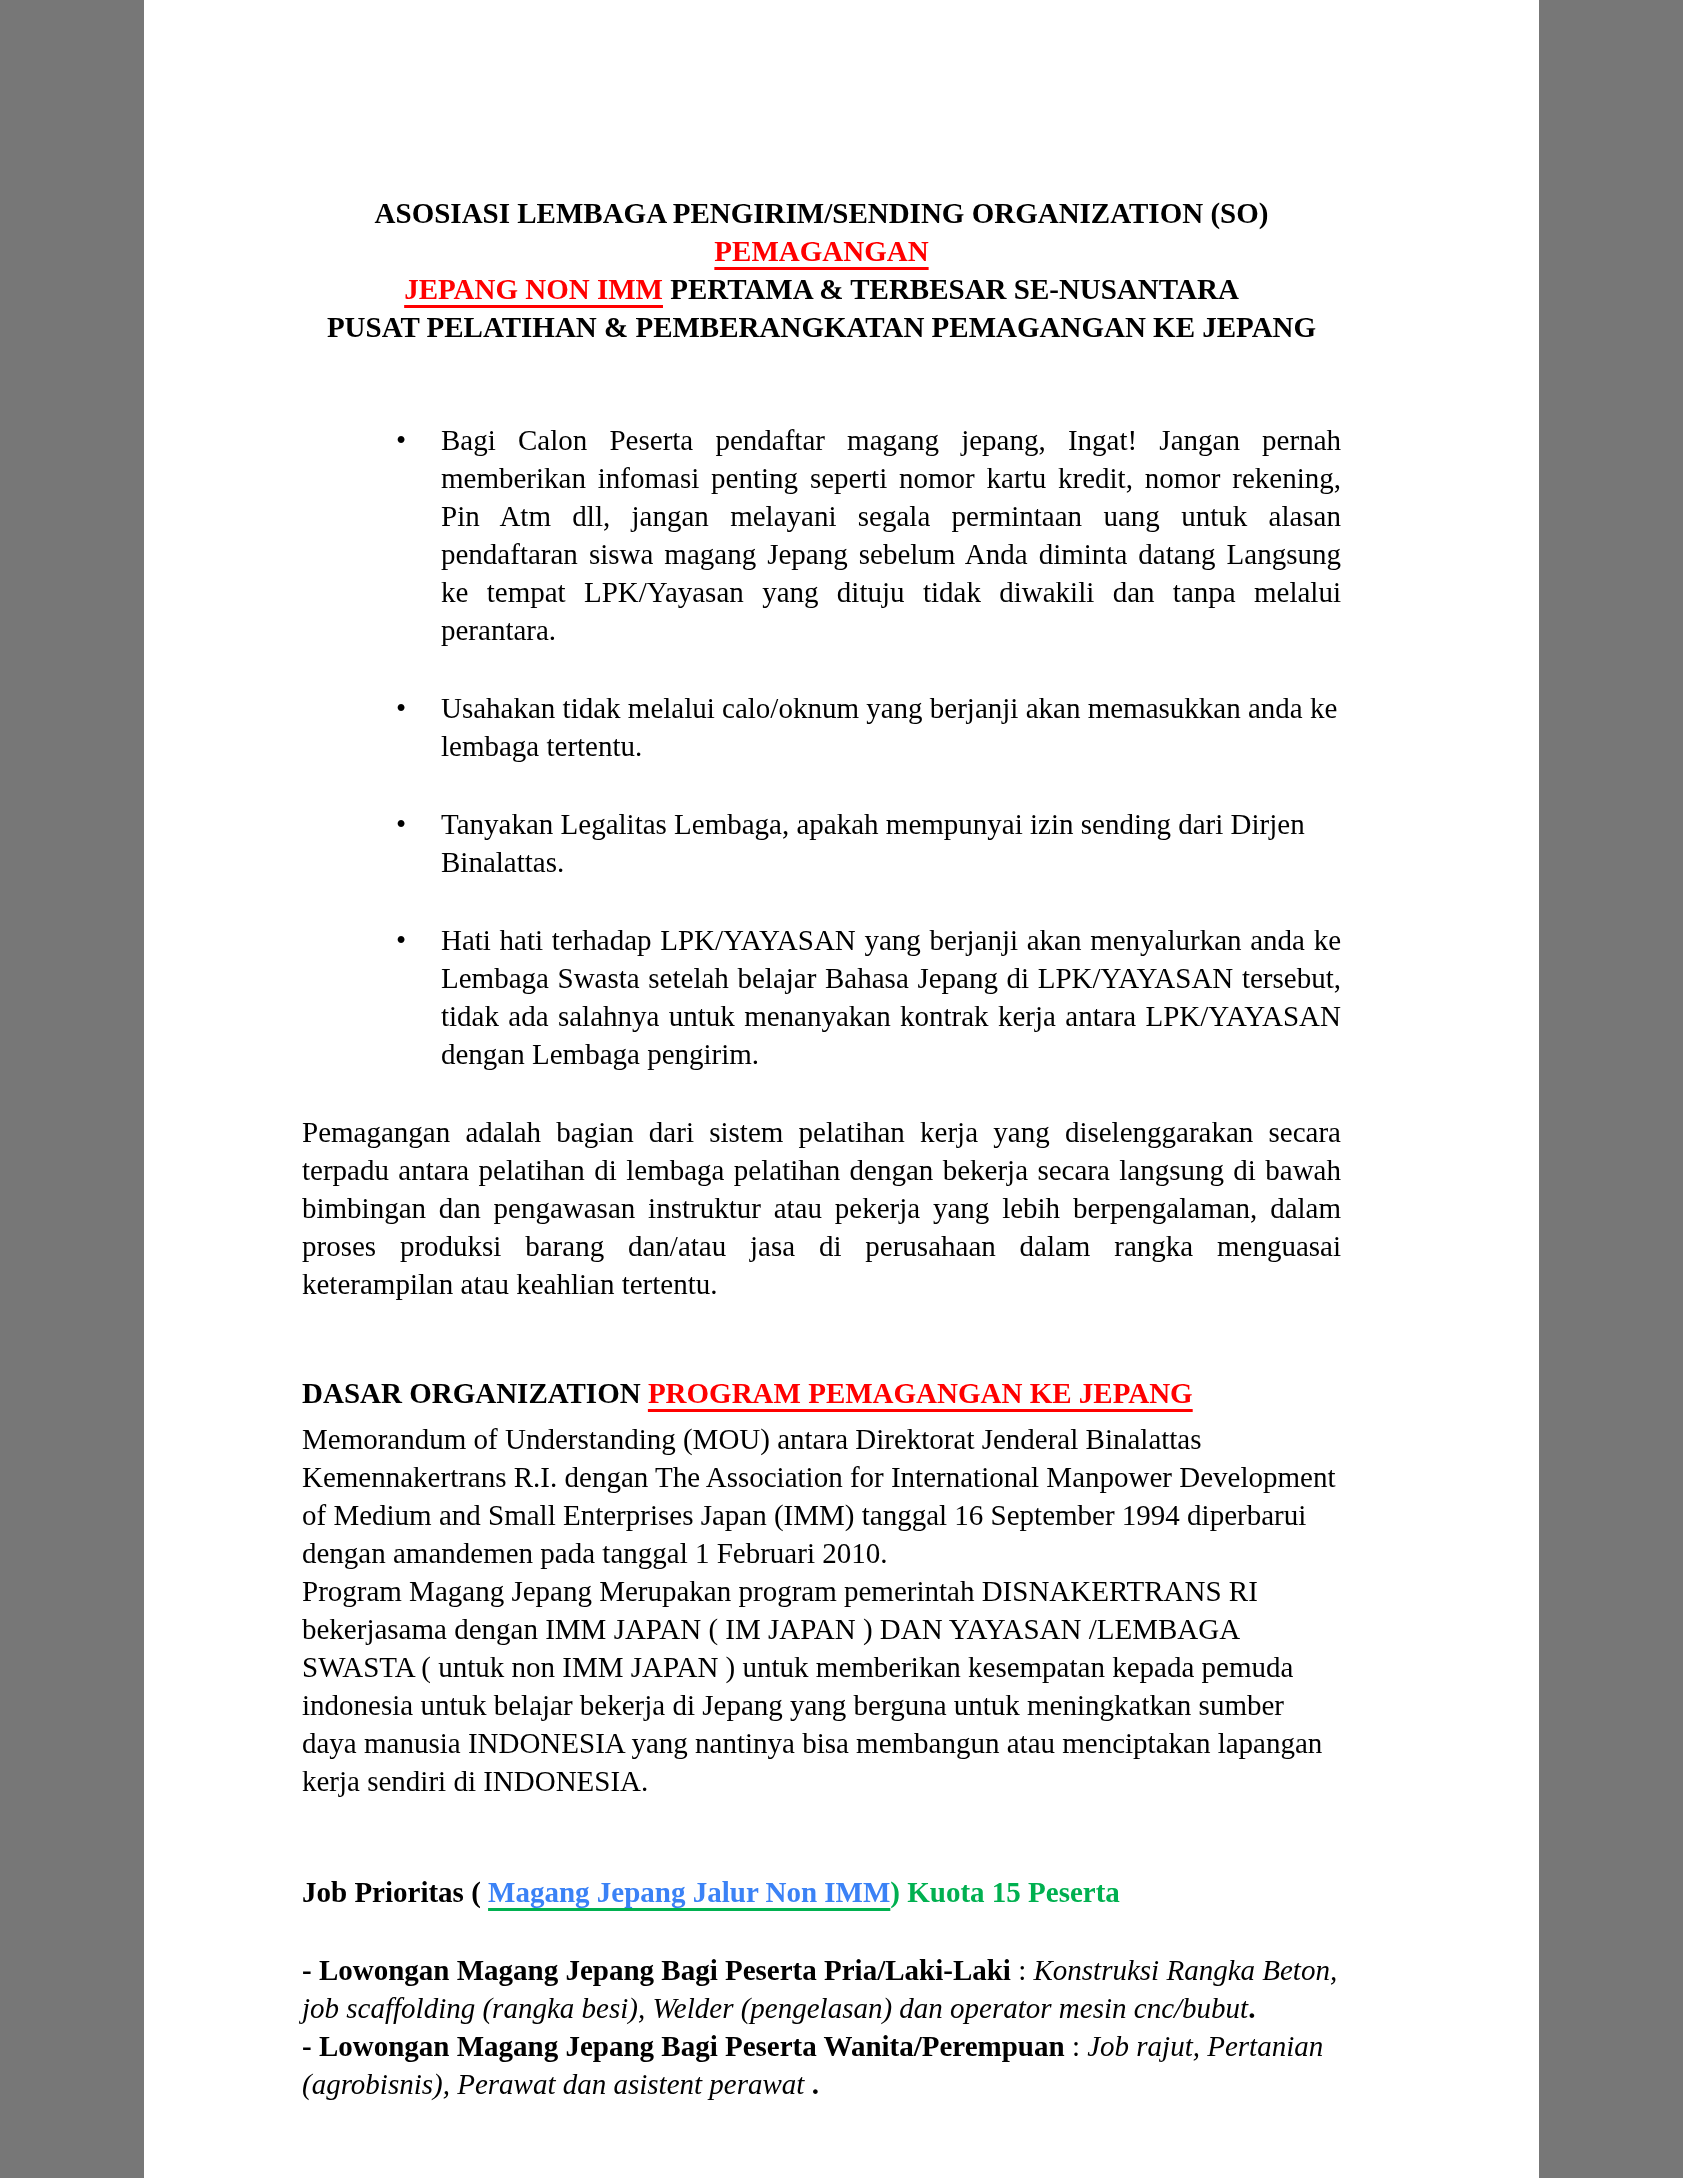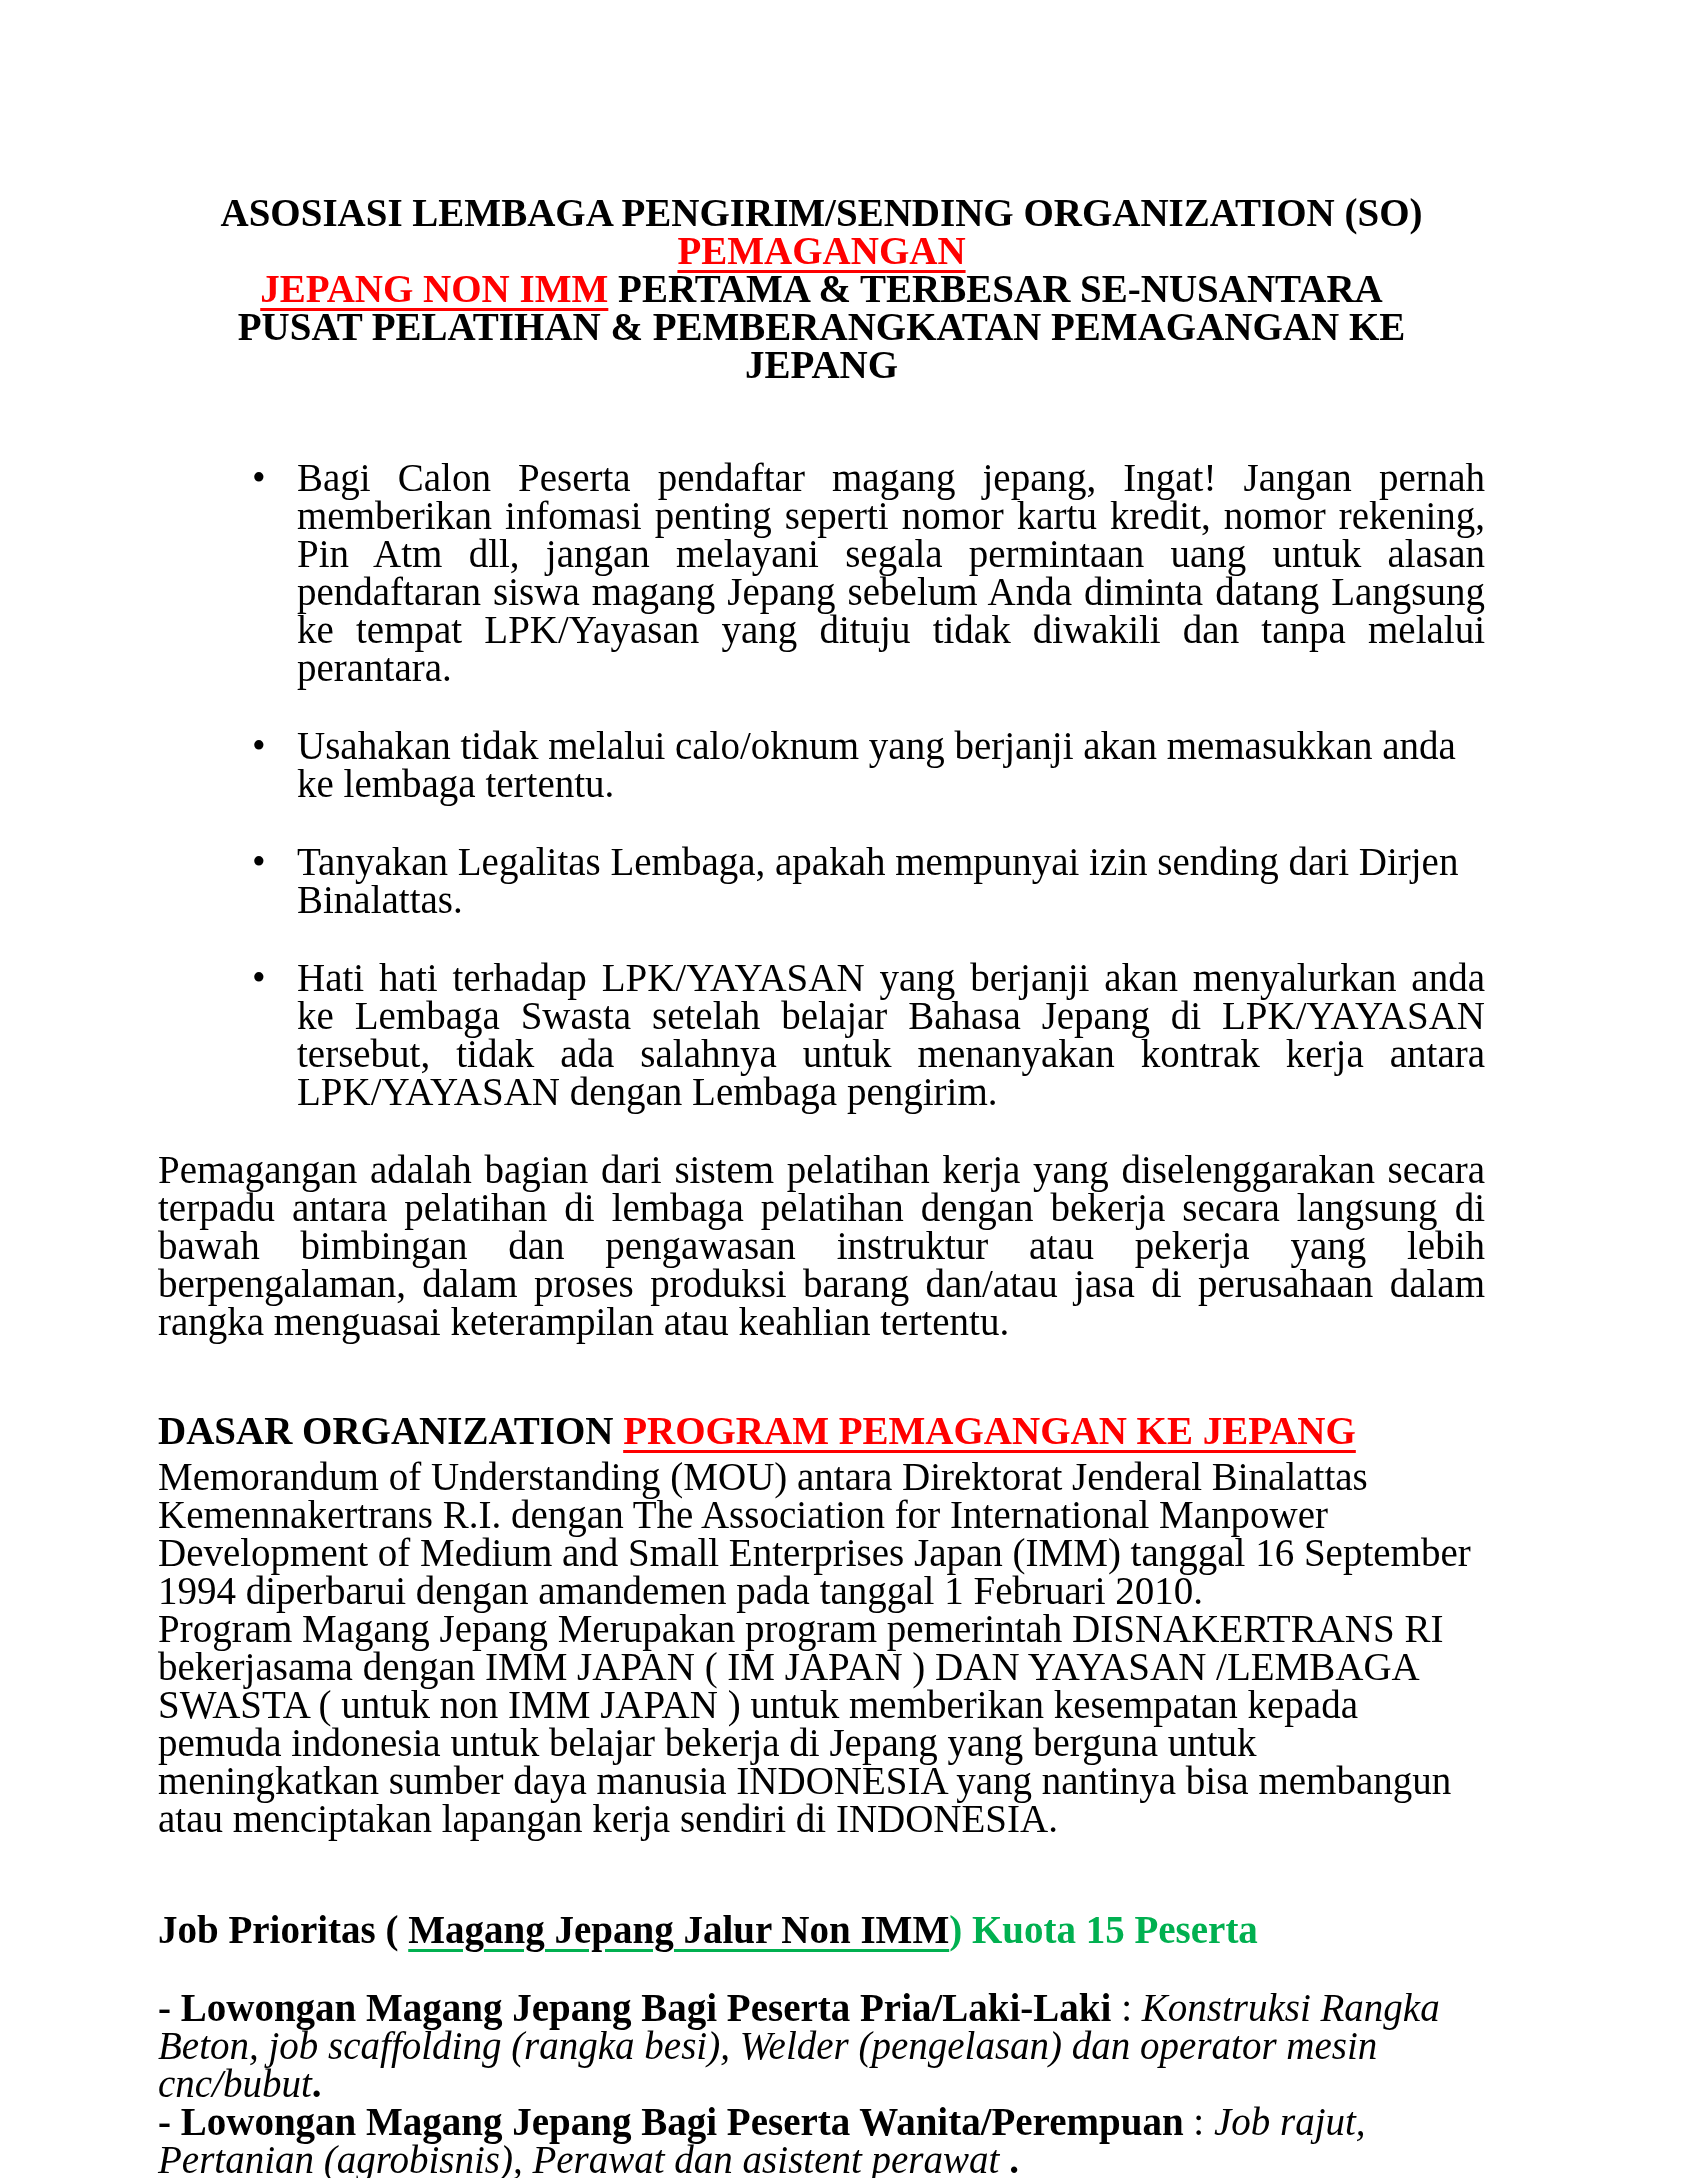--- a/index.html
+++ b/index.html
@@ -1,44 +1,44 @@
 <!DOCTYPE html>
 <html><head>
 <meta charset="utf-8">
 <style>
   html, body { margin: 0; padding: 0; background: #777; }
   .page {
     position: relative;
-    width: 1683px;
+    width: 1395px;
     height: 2178px;
     margin: 0 auto;
     background: #ffffff;
     box-sizing: border-box;
     padding: 194px 198px 0 158px;
     font-family: "Liberation Serif", "DejaVu Serif", serif;
-    font-size: 39px;
+    font-size: 29px;
     line-height: 38px;
     color: #000000;
     overflow: hidden;
   }
   .title {
     text-align: center;
     font-weight: bold;
     margin: 0;
   }
   .red-u {
     color: #FF0000;
     text-decoration: underline;
     text-decoration-color: #FF0000;
     text-decoration-thickness: 3px;
     text-underline-offset: 6px;
   }
   .green { color: #00B050; }
   .green-u {
-    color: #000000;
+    color: #3b82f6;
     text-decoration: underline;
     text-decoration-color: #00B050;
     text-decoration-thickness: 3px;
     text-underline-offset: 6px;
     text-align: center;
   }
   .b { font-weight: bold; }
   .i { font-style: italic; }
   ul.bullets {
     list-style: none;

